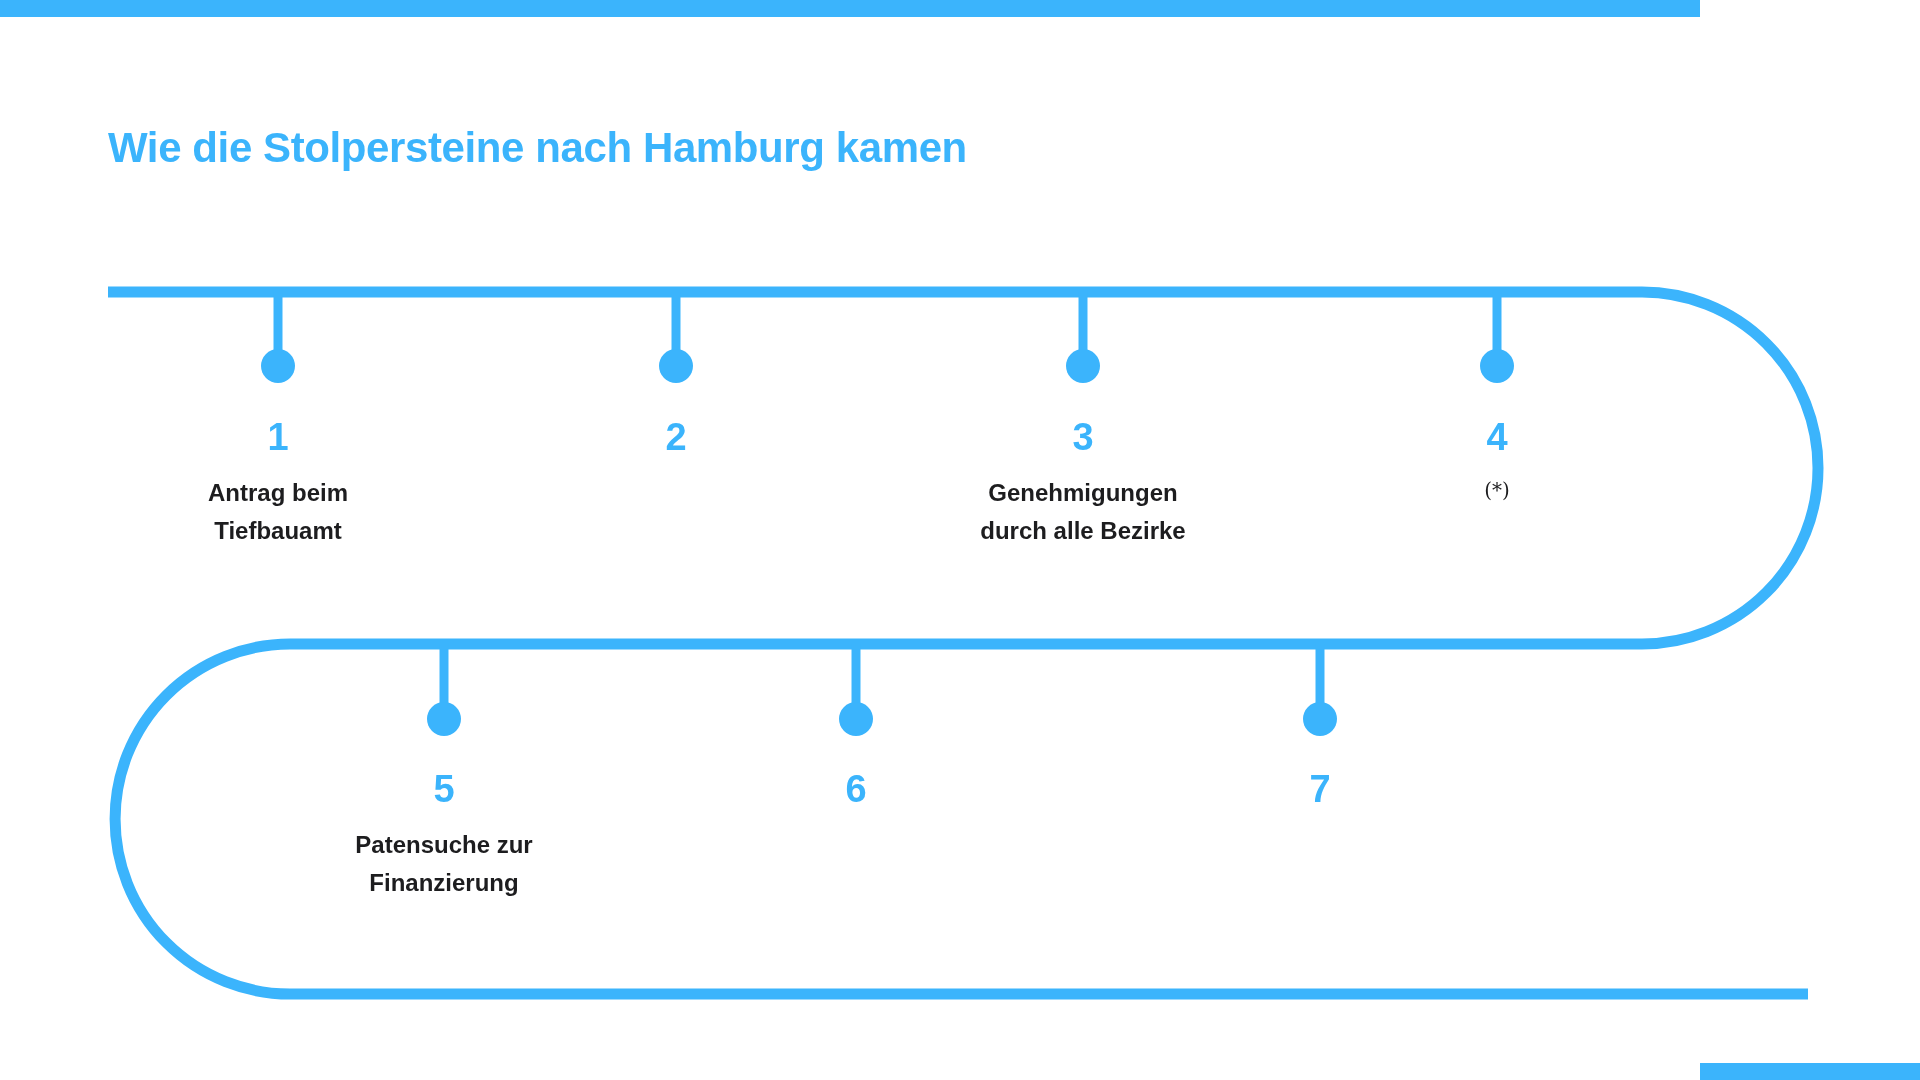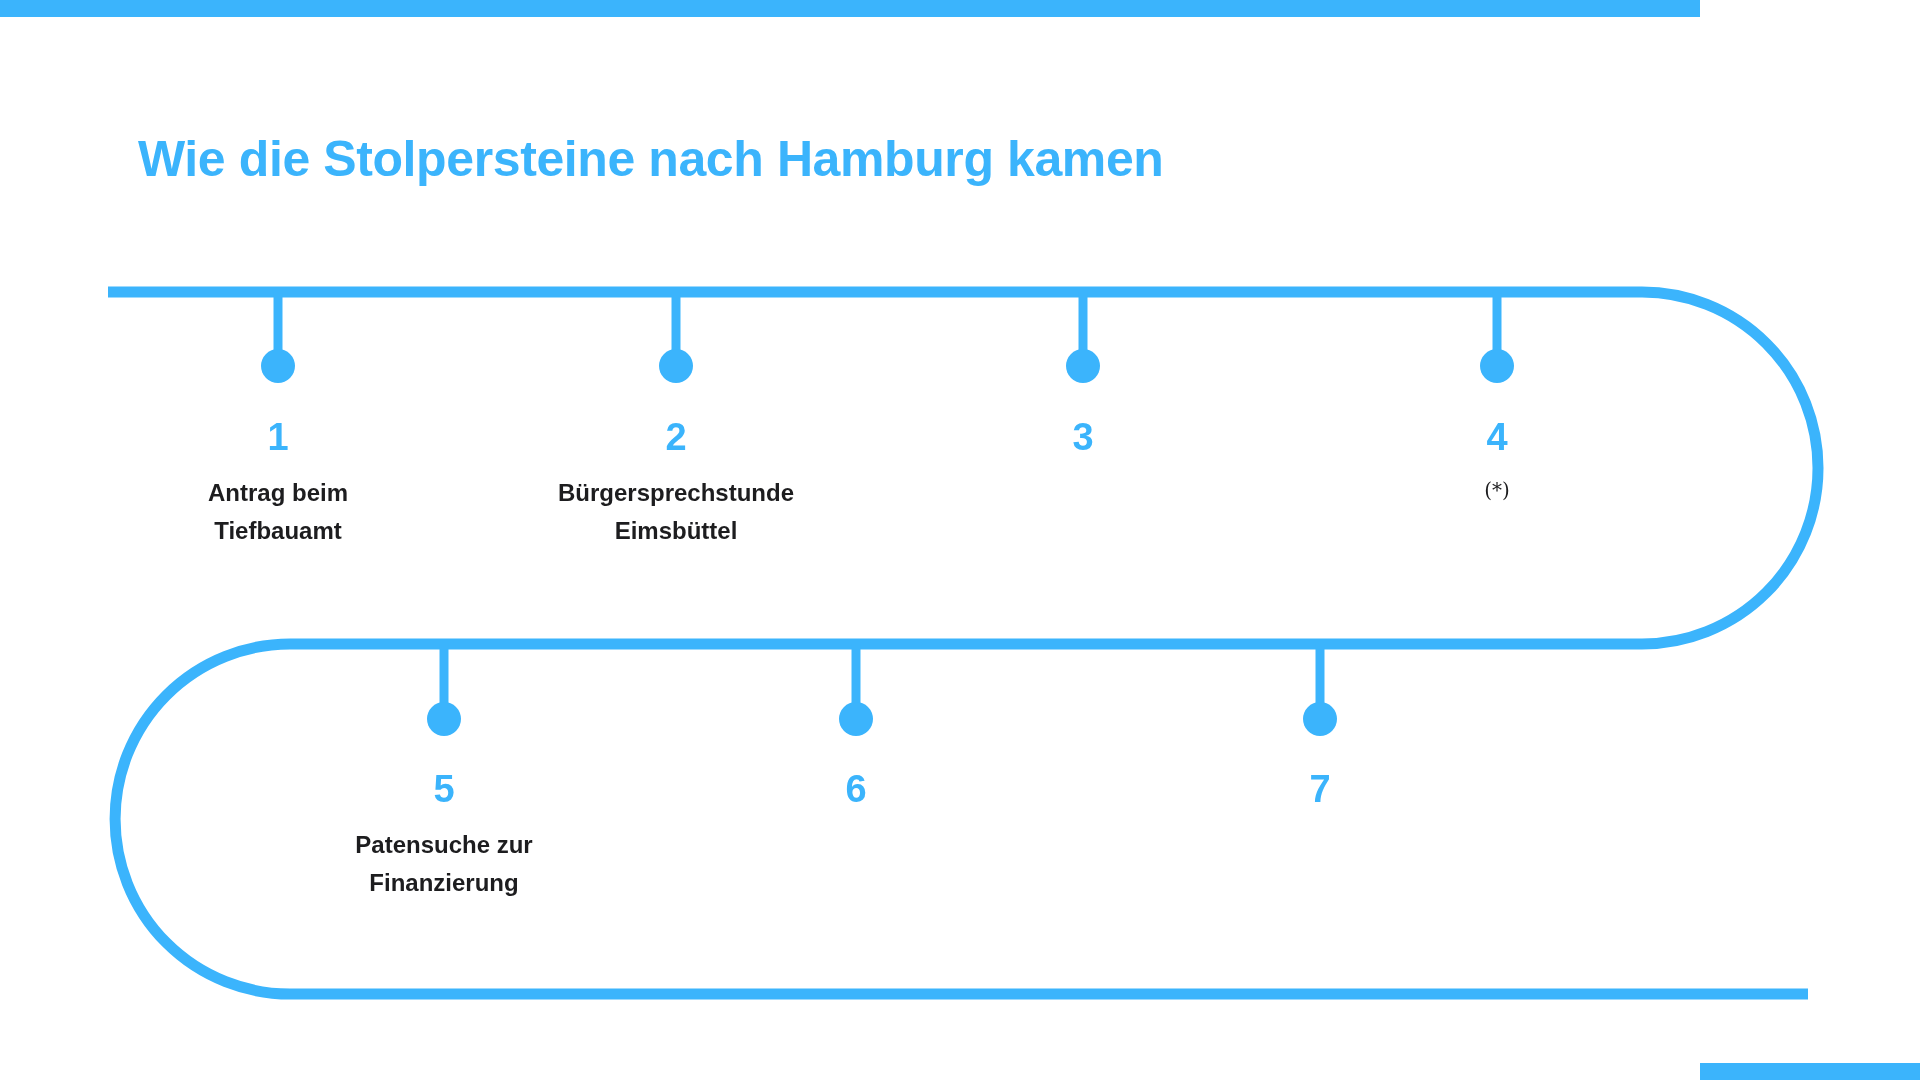--- a/index.html
+++ b/index.html
@@ -32,26 +32,25 @@
     width: 220px;
     height: 17px;
     background: #3BB4FC;
   }
 
   
   #page-title {
     position: absolute;
     left: 108px;
     top: 96px;
-    font-size: 50px;
+    font-size: 42px;
     font-weight: bold;
     letter-spacing: -0.4px;
     color: #3BB4FC;
     white-space: nowrap;
-    margin-left: 30px;
   }
 
   
   #timeline-track {
     position: absolute;
     left: 0;
     top: 0;
     width: 1920px;
     height: 1080px;
     pointer-events: none;
@@ -121,26 +120,26 @@
 </svg>
 
 <div class="step row-1" style="left: 128px;">
   <div class="step-number">1</div>
   <div class="step-label">Antrag beim<br>Tiefbauamt</div>
   <div class="step-note"></div>
 </div>
 
 <div class="step row-1" style="left: 526px;">
   <div class="step-number">2</div>
-  <div class="step-label">Bürgersprechstunde<br>Eimsbüttel</div>
   <div class="step-note"></div>
 </div>
 
 <div class="step row-1" style="left: 933px;">
   <div class="step-number">3</div>
+  <div class="step-label">Genehmigungen<br>durch alle Bezirke</div>
   <div class="step-note"></div>
 </div>
 
 <div class="step row-1" style="left: 1347px;">
   <div class="step-number">4</div>
   <div class="step-note">(*)</div>
 </div>
 
 <div class="step row-2" style="left: 294px;">
   <div class="step-number">5</div>

